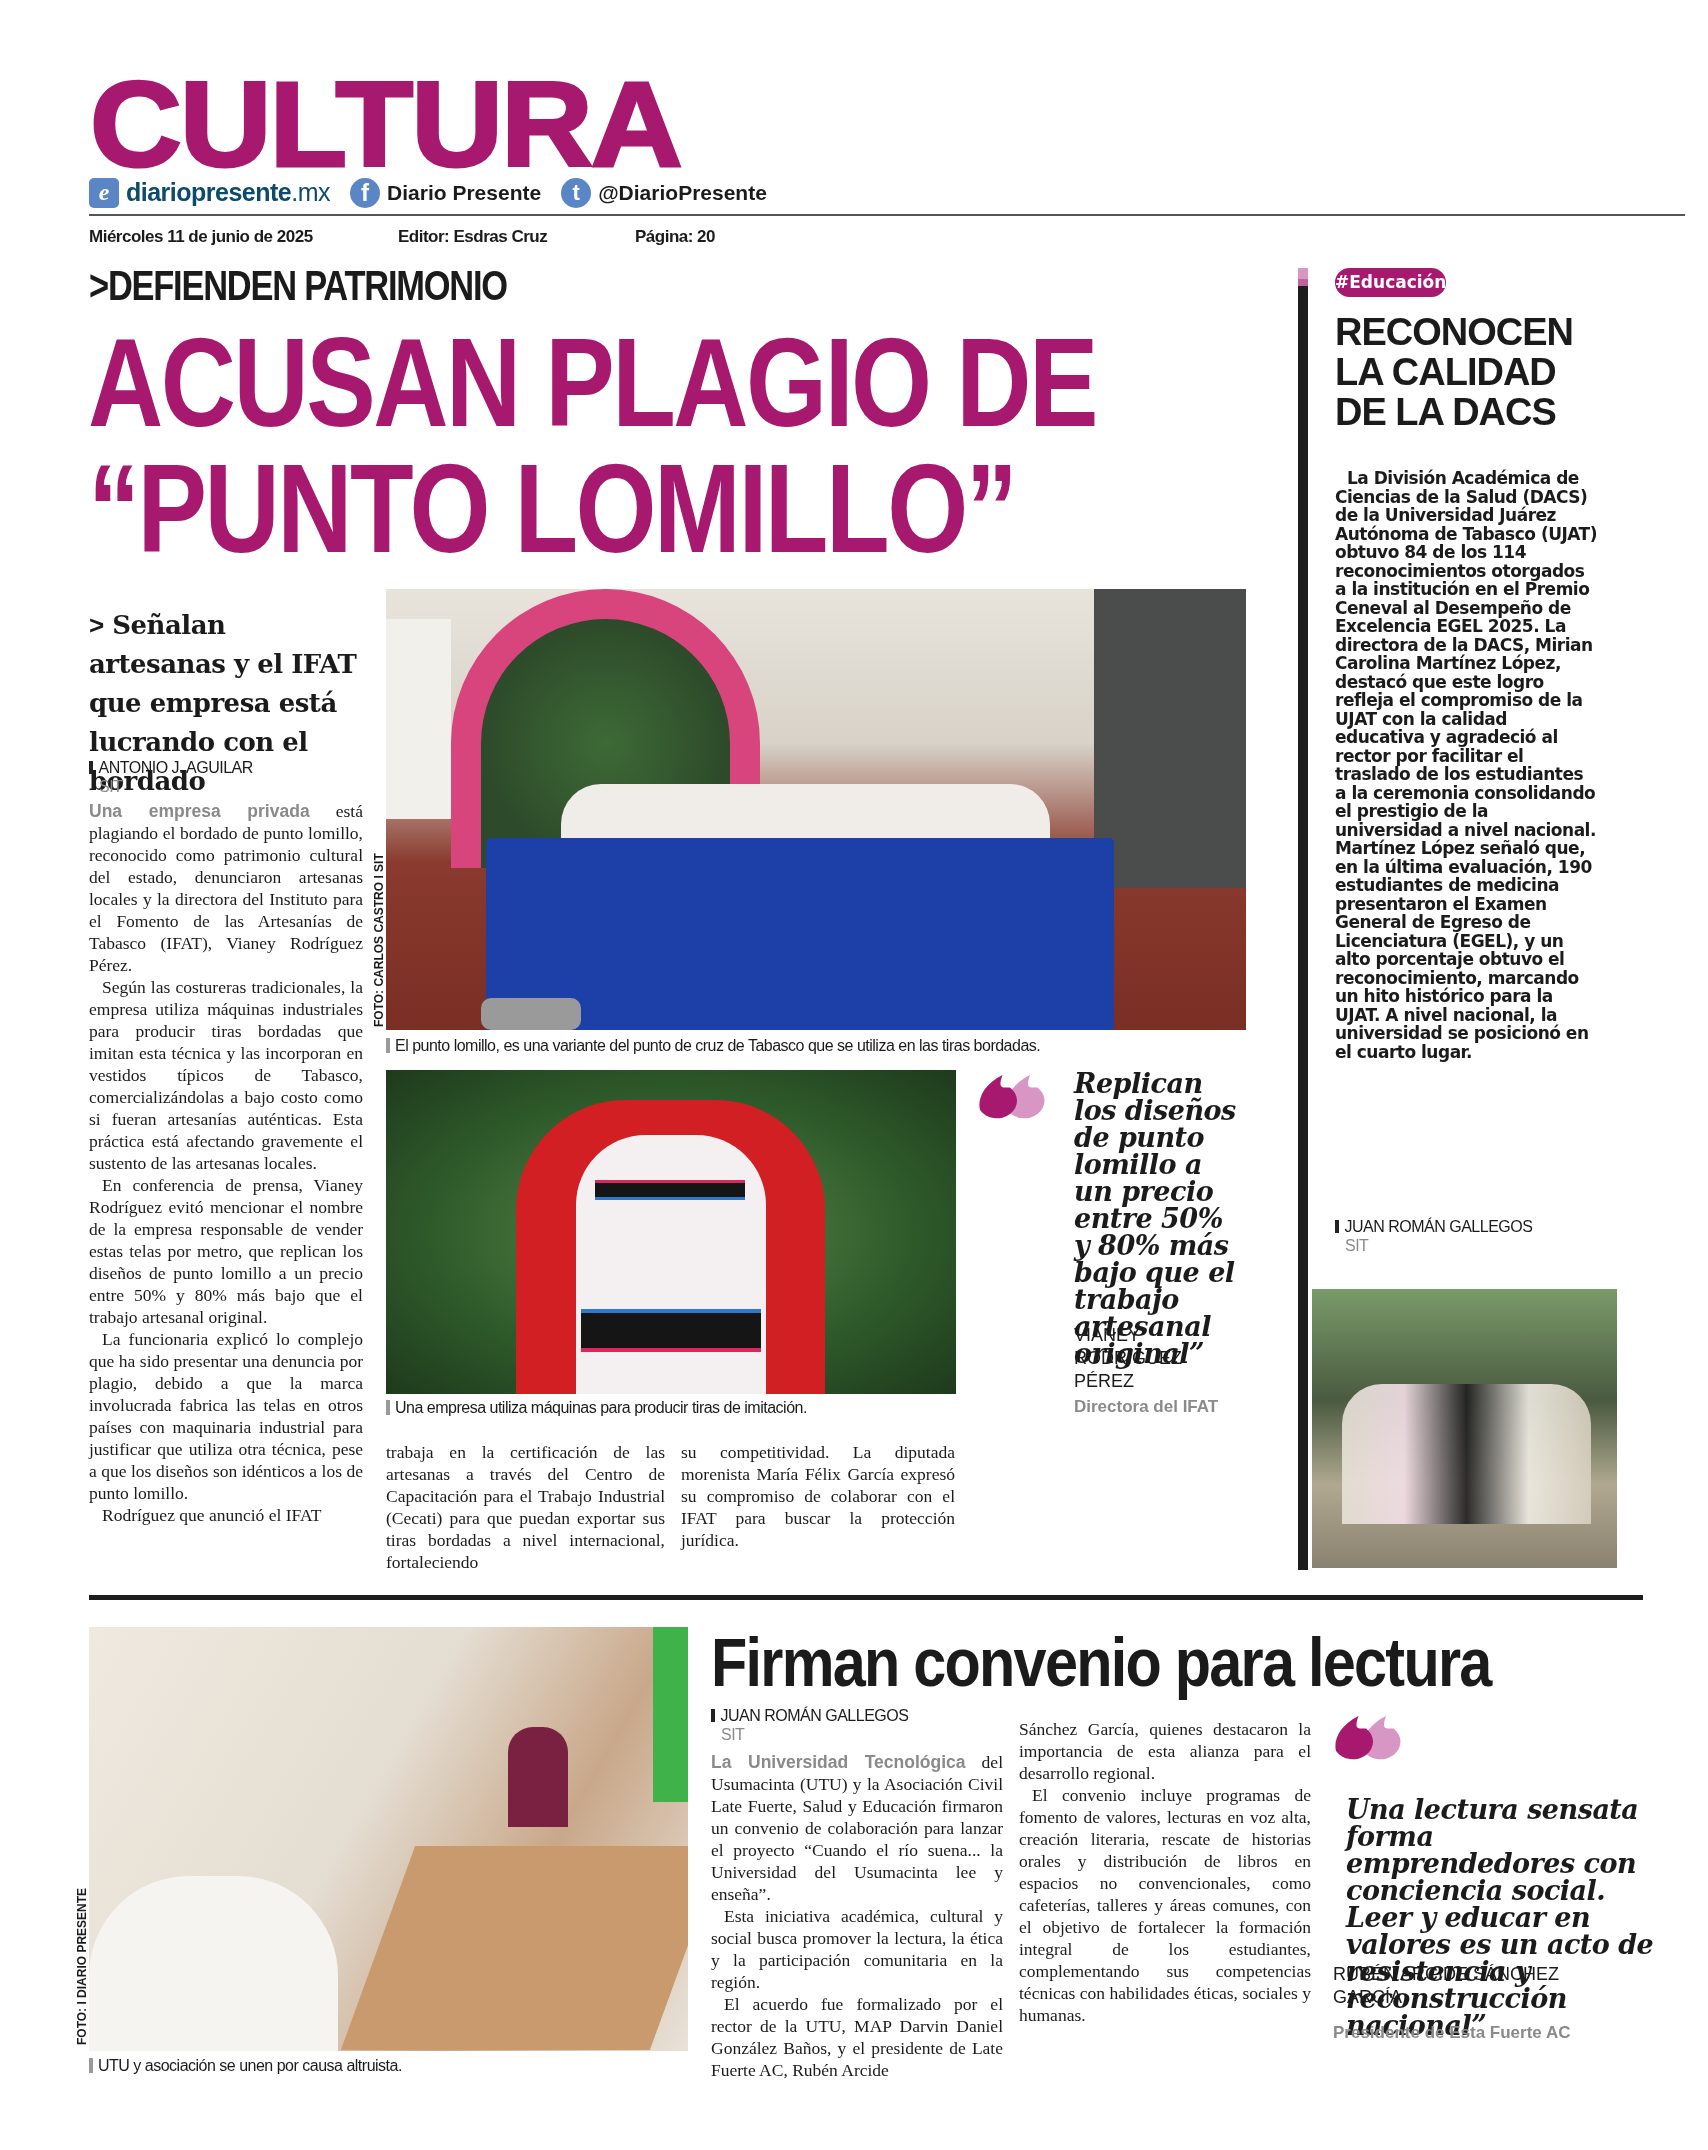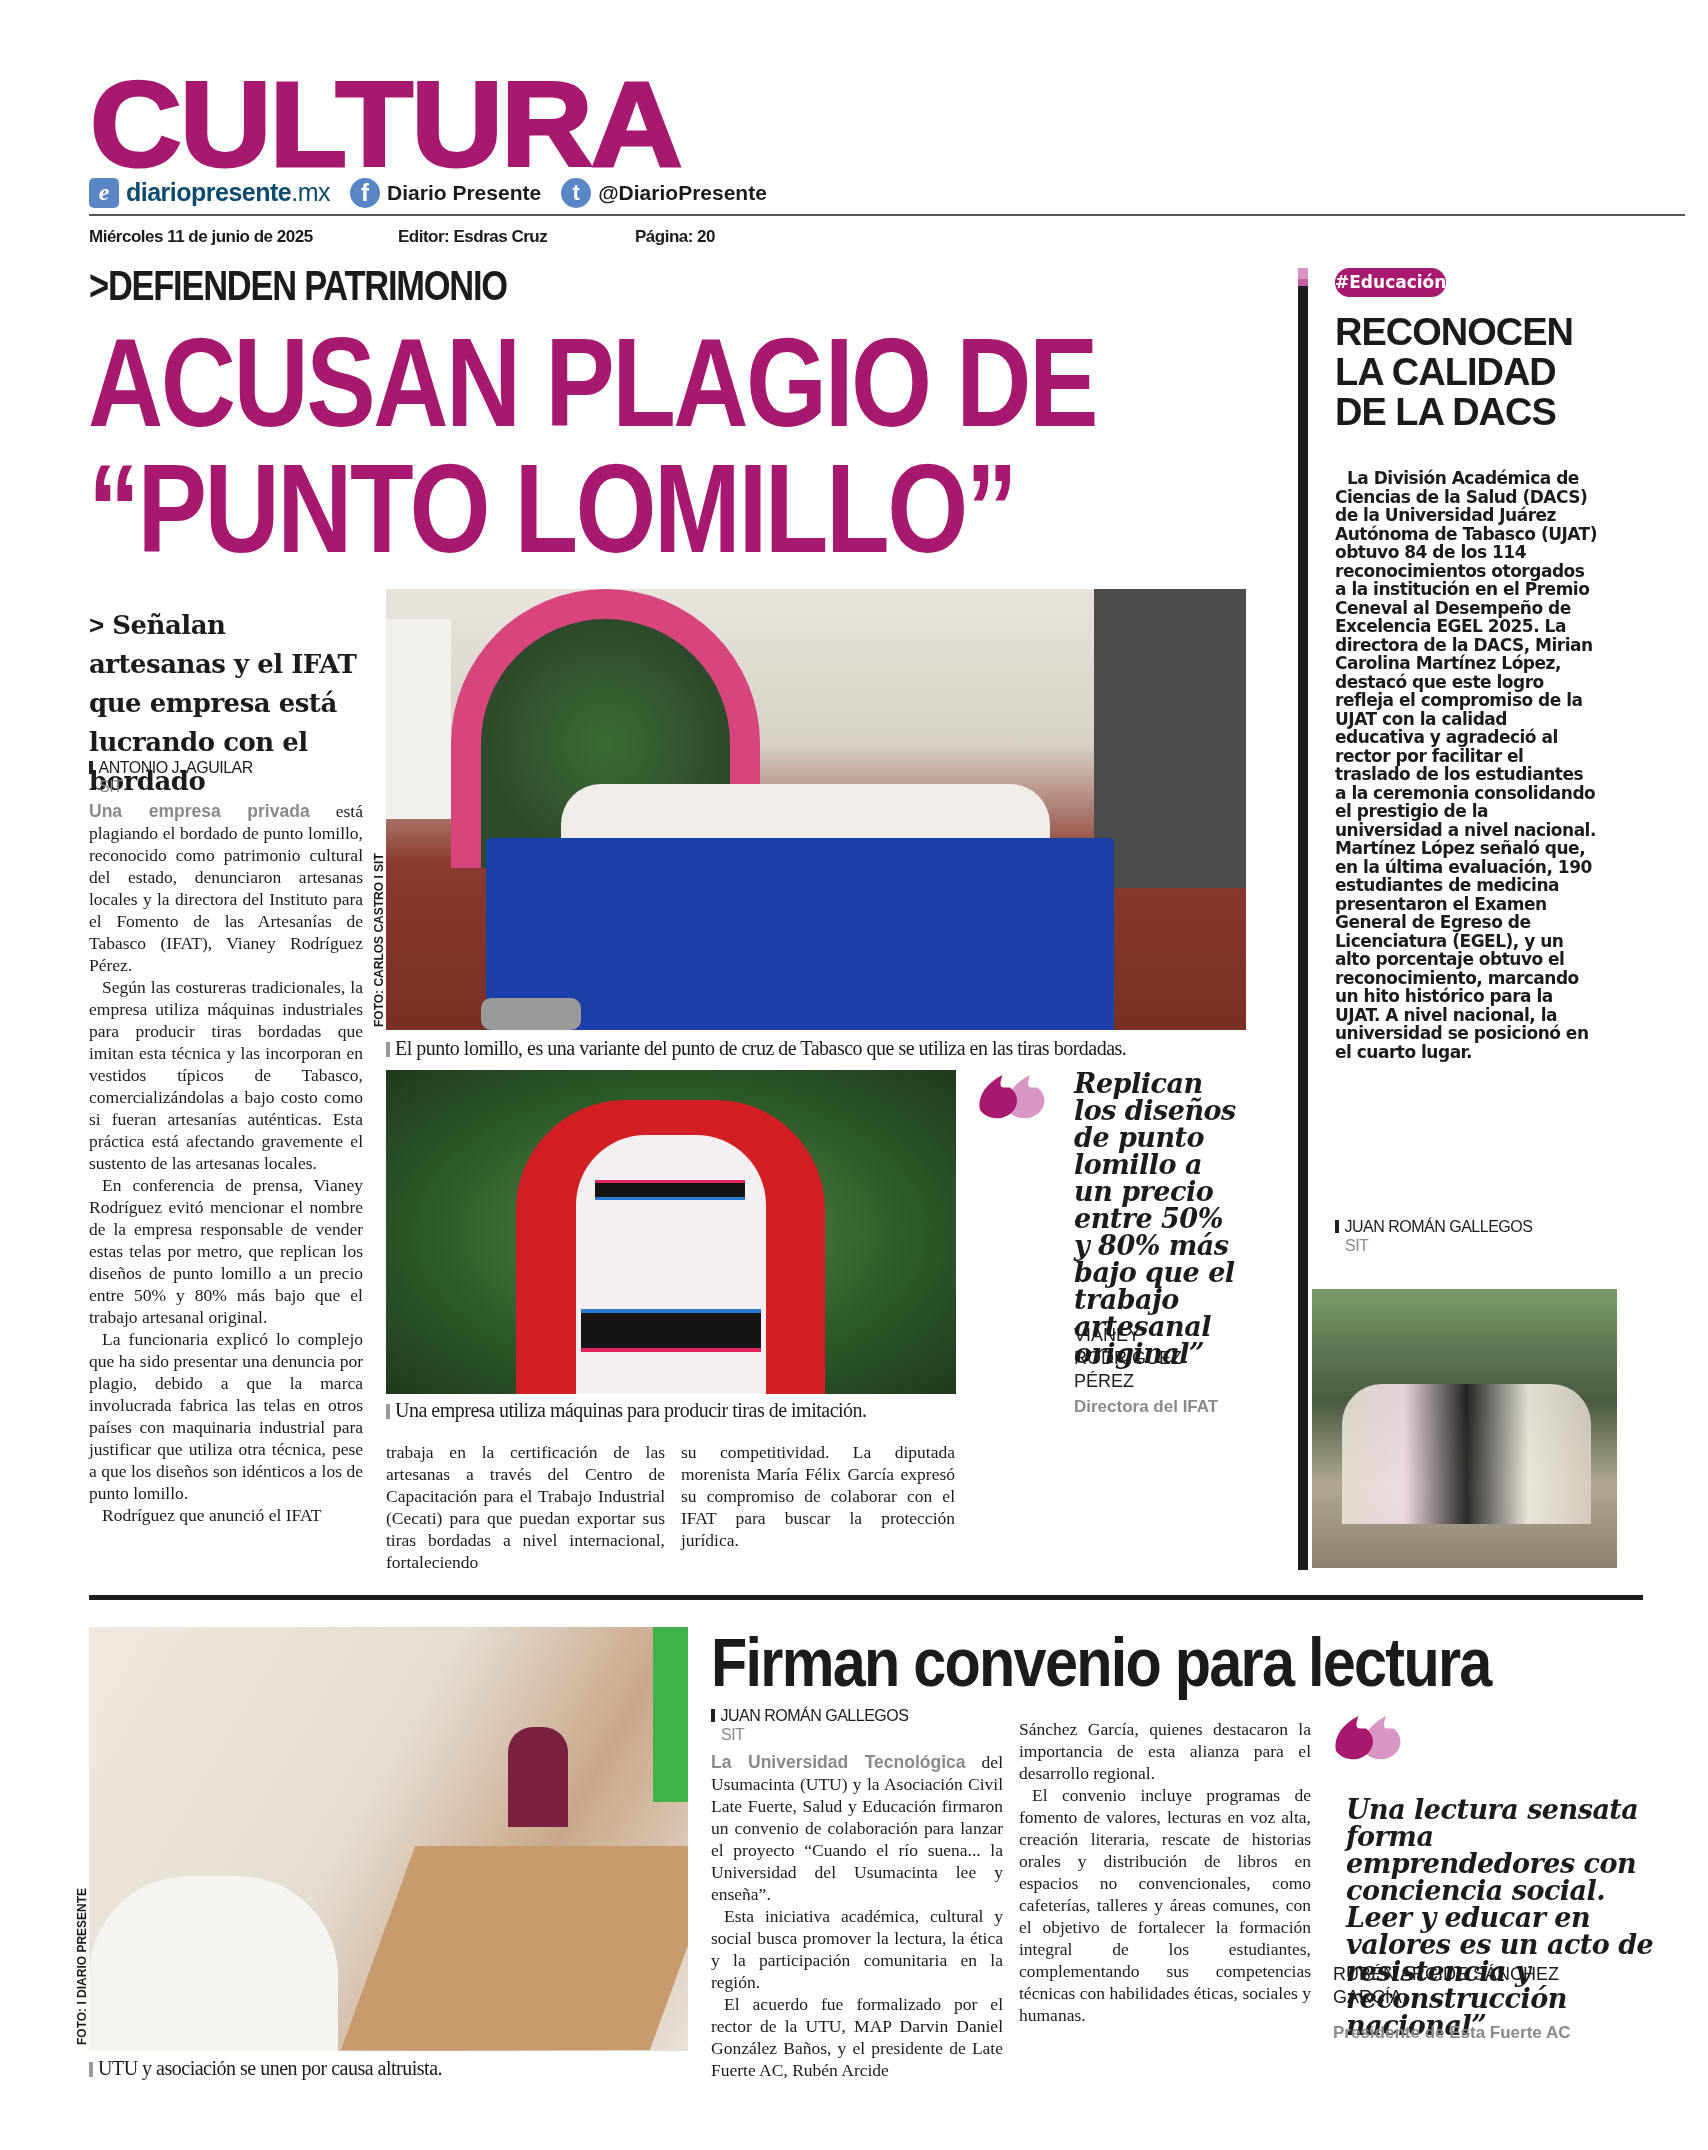--- a/index.html
+++ b/index.html
@@ -24,21 +24,21 @@
   .deck { left:89px; top:606px; width:279px; font-family:"DejaVu Serif", serif; font-weight:bold; font-size:26px; line-height:39px; letter-spacing:-0.5px; }
   .deck .arrow { font-family:"Liberation Sans", sans-serif; }
   .byline { font-family:"Liberation Sans", sans-serif; font-size:16px; line-height:19px; letter-spacing:-0.5px; }
   .byline .bar { display:inline-block; width:3.5px; height:13px; background:#222; margin-right:6px; vertical-align:-1px; }
   .byline .org { color:#8a8a8a; padding-left:10px; }
   .body { font-family:"Liberation Serif", serif; font-size:17.5px; line-height:22px; text-align:justify; hyphens:manual; }
   .body p { margin:0; text-indent:13px; }
   .body p.first { text-indent:0; }
   .lead { font-family:"Liberation Sans", sans-serif; font-weight:900; color:#8a8a8a; }
   .photo { background:#888; overflow:hidden; }
-  .caption { font-family:Liberation Serif, serif; font-size:20px; letter-spacing:-0.5px; white-space:nowrap; }
+  .caption { font-family:Liberation Sans, sans-serif; font-size:16px; letter-spacing:-0.5px; white-space:nowrap; }
   .caption .bar { display:inline-block; width:4px; height:15px; background:#9a9a9a; margin-right:5px; vertical-align:-2px; }
   .credit { font-family:"Liberation Sans", sans-serif; font-size:12px; font-weight:bold; transform:rotate(-90deg); transform-origin:left top; white-space:nowrap; }
   .quote-ico { width:80px; height:55px; }
   .pull { font-family:"DejaVu Serif", serif; font-style:italic; font-weight:bold; font-size:27px; line-height:27px; letter-spacing:-0.5px; }
   .pull-name { font-family:"Liberation Sans", sans-serif; font-size:18px; line-height:23px; text-transform:uppercase; }
   .pull-role { font-family:"Liberation Sans", sans-serif; font-weight:bold; font-size:17px; color:#8a8a8a; }
   
   .side-bar { left:1298px; top:268px; width:10px; height:1302px; background:#1d1d1d; }
   .side-bar .top1 { position:absolute; left:0; top:0; width:10px; height:11px; background:#d796c3; }
   .side-bar .top2 { position:absolute; left:0; top:11px; width:10px; height:7px; background:#c4609f; }

